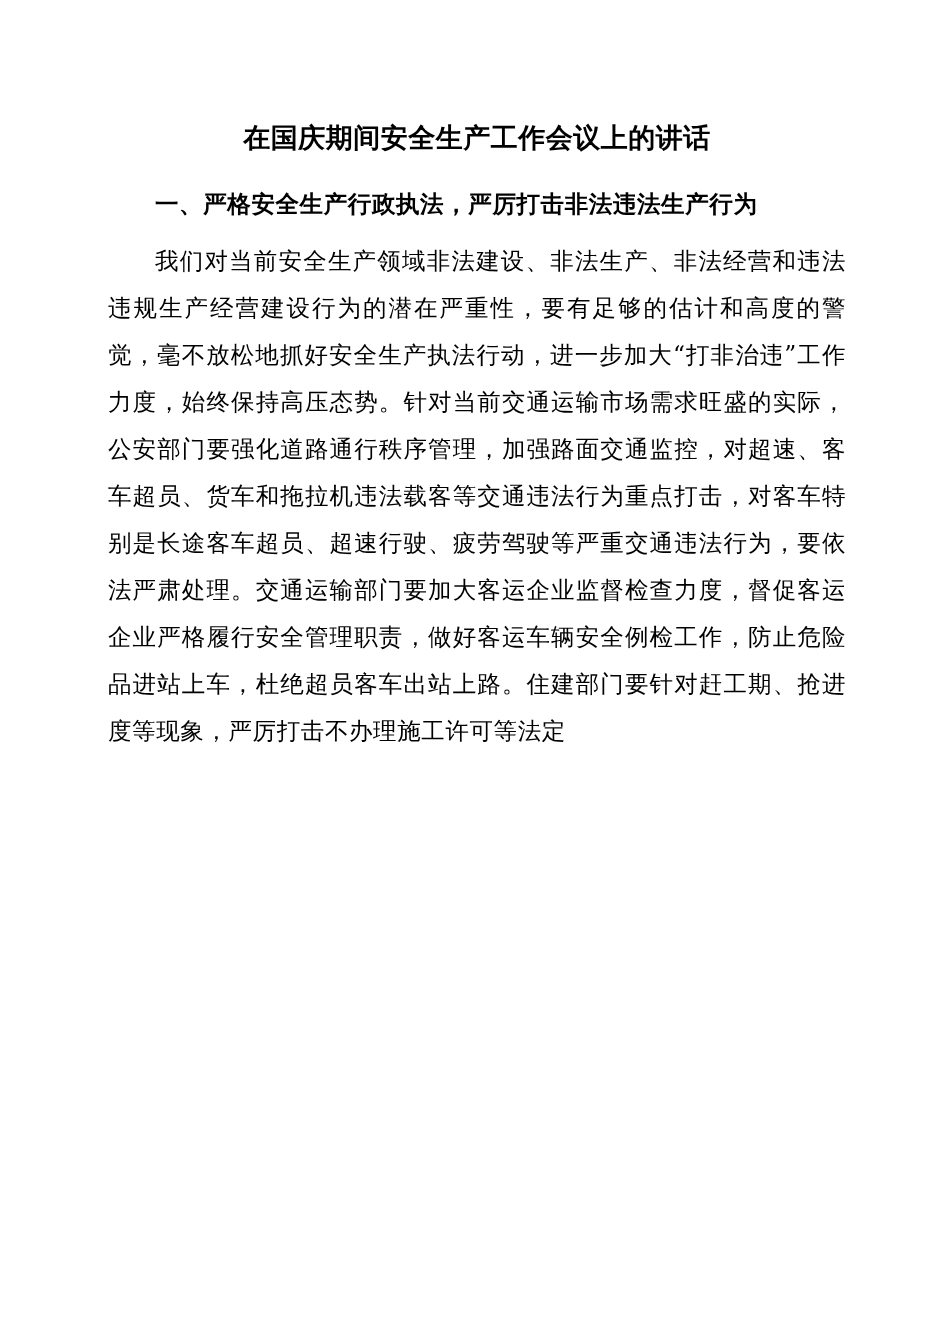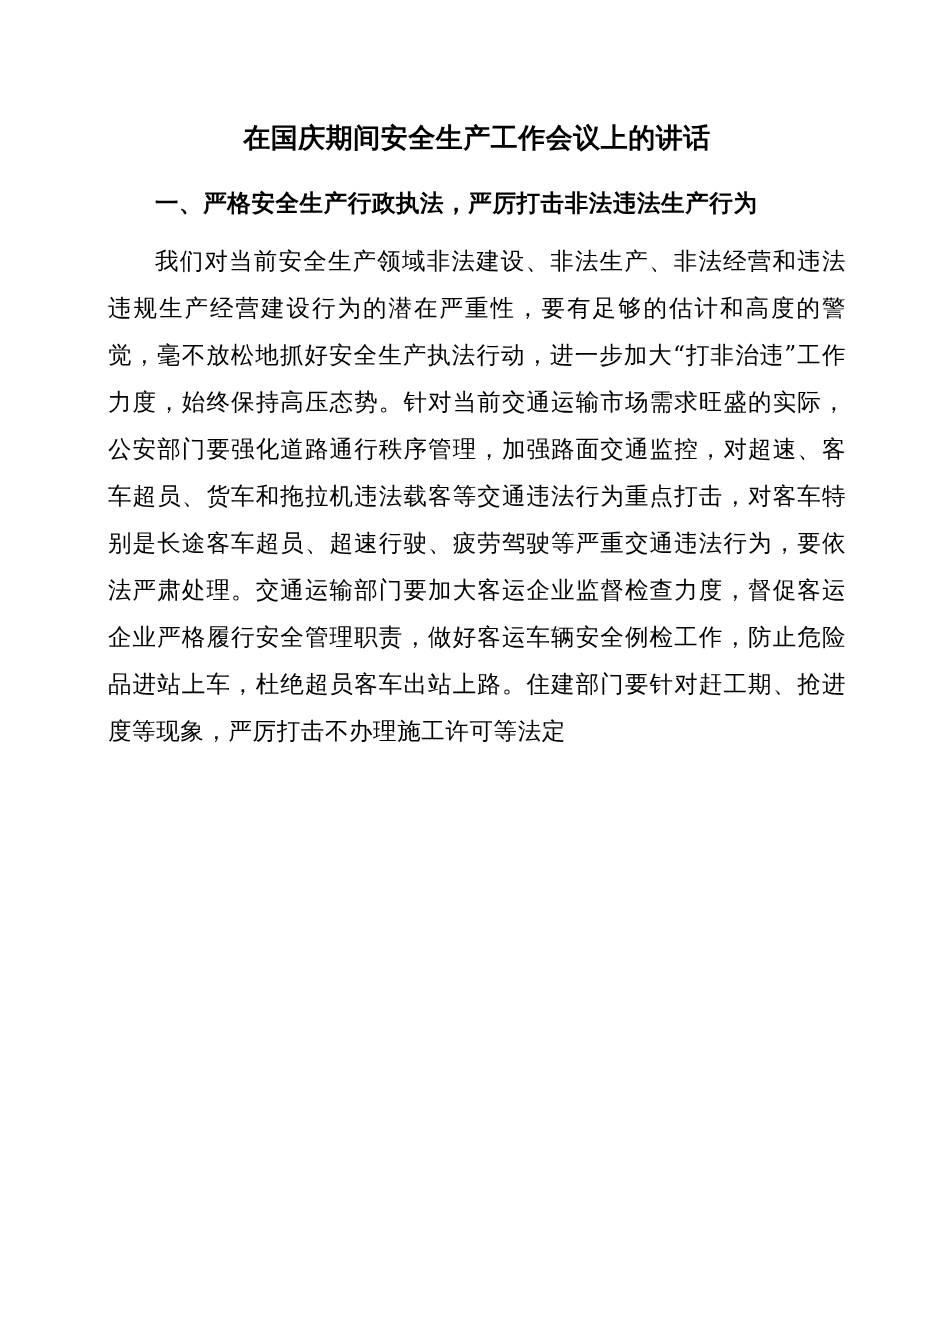--- a/index.html
+++ b/index.html
@@ -34,21 +34,21 @@
     font-family: "DejaVu Serif", "Liberation Serif", serif;
     font-size: 23.5px;
     line-height: 47px;
     text-indent: 2em;
     text-align: justify;
     text-justify: inter-ideograph;
     margin: 0 0 6px 0;
     letter-spacing: 0.6px;
   }
   .section-heading {
-    font-family: Liberation Mono, monospace;
+    font-family: Liberation Sans, sans-serif;
     font-weight: bold;
     font-size: 23.5px;
     line-height: 47px;
     text-indent: 2em;
     margin: 14px 0 10px 0;
     letter-spacing: 0.6px;
   }
   .body-block {
     margin-top: 4px;
   }

